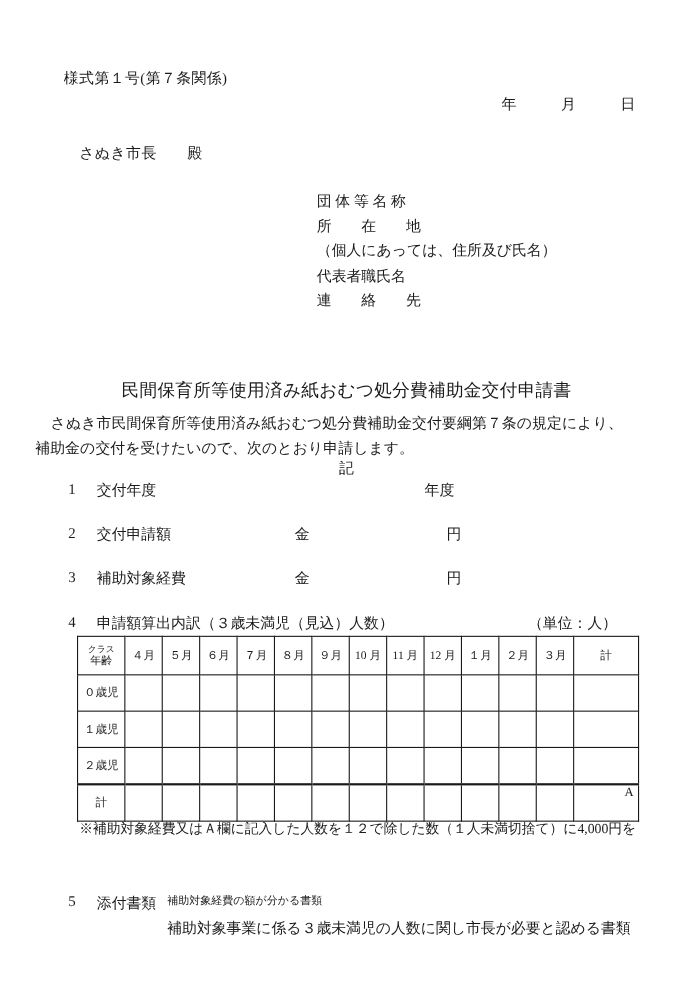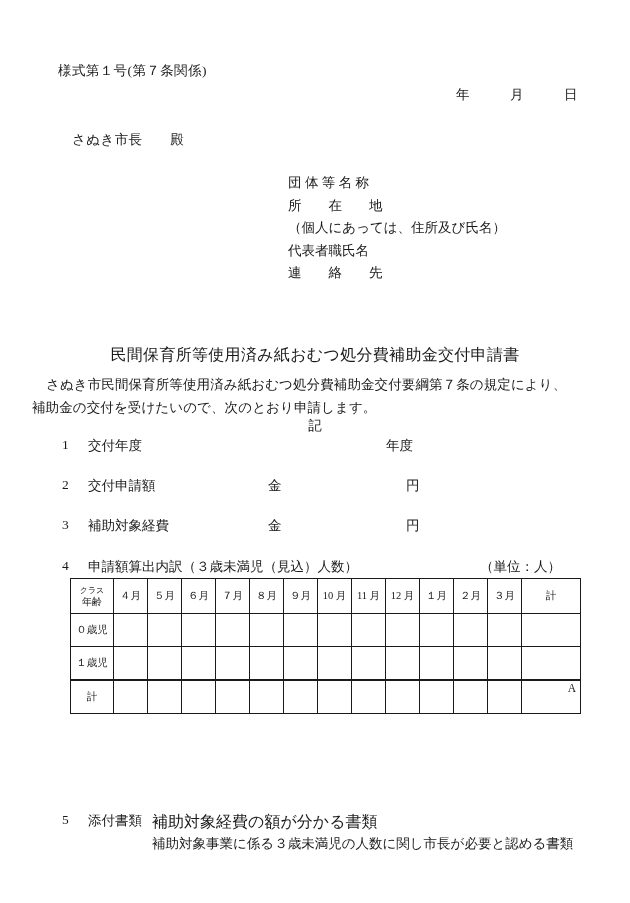--- a/index.html
+++ b/index.html
@@ -156,21 +156,21 @@
     top: 743px;
     width: 530px;
     font-size: 12.5px;
     line-height: 20px;
     text-indent: 0;
   }
   .note .l2ind { display: block; padding-left: 14px; }
 
   .item5-num { left: 62px; top: 812px; font-size: 13.5px; }
   .item5-label { left: 88px; top: 812px; font-size: 13.5px; }
-  .item5-line1 { left: 152px; top: 812px; font-size: 16px; white-space: nowrap; }
+  .item5-line1 { left: 152px; top: 812px; font-size: 10px; white-space: nowrap; }
   .item5-line2 { left: 152px; top: 835px; font-size: 13.5px; white-space: nowrap; }
 </style>
 </head>
 <body>
 
 <div id="page">
 
   <div class="abs form-no">様式第１号(第７条関係)</div>
 
   <div class="abs date-line">年　　　月　　　日</div>
@@ -256,20 +256,36 @@
             <td class="col-month"></td>
             <td class="col-month"></td>
             <td class="col-month"></td>
             <td class="col-month"></td>
             <td class="col-month"></td>
             <td class="col-month"></td>
             <td class="col-month"></td>
             <td class="col-month"></td>
             <td class="col-total"></td>
           </tr>
+          <tr>
+            <td class="col-label">２歳児</td>
+            <td class="col-month"></td>
+            <td class="col-month"></td>
+            <td class="col-month"></td>
+            <td class="col-month"></td>
+            <td class="col-month"></td>
+            <td class="col-month"></td>
+            <td class="col-month"></td>
+            <td class="col-month"></td>
+            <td class="col-month"></td>
+            <td class="col-month"></td>
+            <td class="col-month"></td>
+            <td class="col-month"></td>
+            <td class="col-total"></td>
+          </tr>
           <tr class="sum">
             <td class="col-label">計</td>
             <td class="col-month"></td>
             <td class="col-month"></td>
             <td class="col-month"></td>
             <td class="col-month"></td>
             <td class="col-month"></td>
             <td class="col-month"></td>
             <td class="col-month"></td>
             <td class="col-month"></td>
@@ -279,20 +295,21 @@
             <td class="col-month"></td>
             <td class="col-total a-cell">
               <span class="a-mark">A</span>
             </td>
           </tr>
         </tbody>
     </table>
   </div>
 
   <div class="abs note">
+    <span>※補助対象経費又はＡ欄に記入した人数を１２で除した数（１人未満切捨て）に4,000円を</span>
   </div>
 
   <div class="abs item5-num">5</div>
   <div class="abs item5-label">添付書類</div>
   <div class="abs item5-line1">補助対象経費の額が分かる書類</div>
   <div class="abs item5-line2">補助対象事業に係る３歳未満児の人数に関し市長が必要と認める書類</div>
 
 </div>
 
 </body></html>

